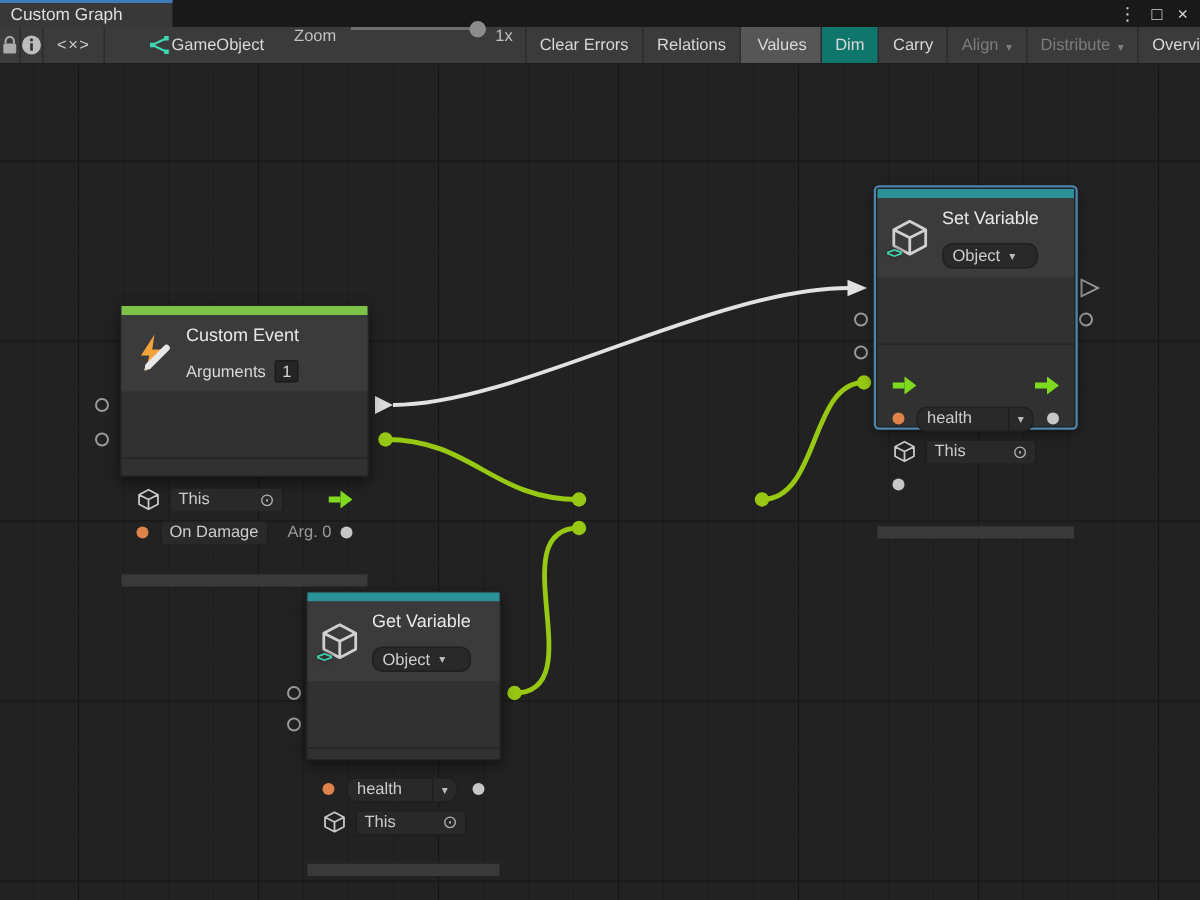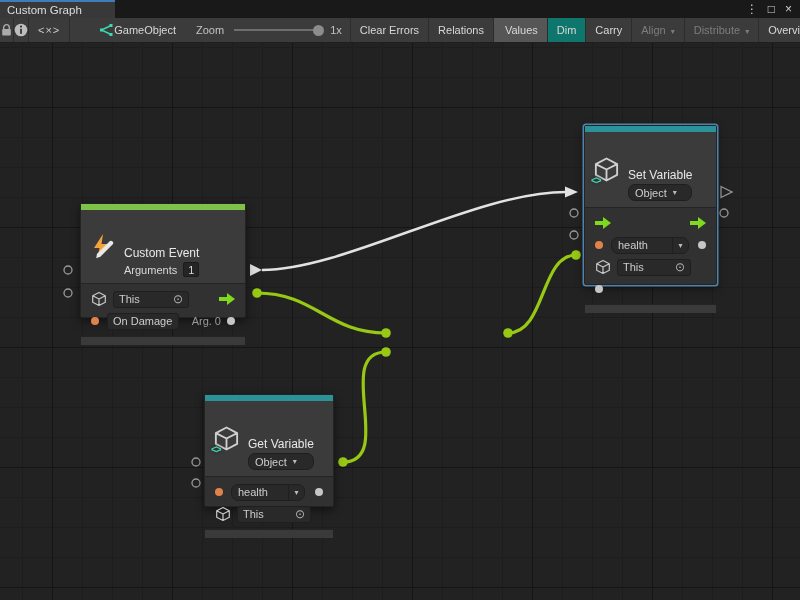--- a/index.html
+++ b/index.html
@@ -16,21 +16,21 @@
   
   .toolbar { position:absolute; top:18px; left:0; width:800px; height:25px; background:#3b3b3b;
              border-bottom:1px solid #1f1f1f; display:flex; align-items:stretch; color:#d8d8d8; font-size:11px; white-space:nowrap; }
   .tb-btn { display:flex; align-items:center; justify-content:center; border-right:1px solid #2c2c2c; padding:0 9px; }
   .tb-btn.active { background:#565656;padding-left:11px; }
   .tb-btn.semi   { background:#0f766e; }
   .tb-btn.disabled { color:#7d7d7d; }
   .tb-icon { width:26px; padding:0; }
   .tb-code { width:64px; color:#c9c9c9; letter-spacing:1px; }
   .go-chip { display:flex; align-items:center; margin-left:22px; padding:0 6px; }
-  .zoom-chip { display:flex; align-items:center; margin-left:14px; padding-right:8px; }
+  .zoom-chip { display:flex; margin-left:14px; padding-right:8px; }
   .zoom-chip .zlabel { color:#c2c2c2; margin-right:10px; }
   .zoom-track { width:88px; height:2px; background:#6e6e6e; position:relative; }
   .zoom-knob { position:absolute; right:-2px; top:-4.5px; width:11px; height:11px; border-radius:50%; background:#8c8c8c; }
   .zoom-chip .zval { color:#c2c2c2; margin-left:8px; }
   .btn-group { display:flex; align-items:stretch; border-left:1px solid #2c2c2c; }
   .dd-mini { margin-left:5px; font-size:8px; position:relative; top:1px; }
 
   
   .canvas { position:absolute; top:43px; left:0; width:800px; height:557px; background-color:#222222;
     background-image:
@@ -45,23 +45,23 @@
 
   
   .node { position:absolute; z-index:2; background:#313131; border:1px solid #232323; border-radius:2px;
           box-shadow:0 3px 9px rgba(0,0,0,.5); display:flex; flex-direction:column; }
   .node.selected { box-shadow:0 0 0 1.5px #4d84ad, 0 3px 9px rgba(0,0,0,.5); }
   .colorbar { height:6px; flex:none; }
   .colorbar.green { background:#7ec24a; }
   .colorbar.teal  { background:#2a9298; }
   .node-header { background:#3b3b3b; display:flex; align-items:center; padding:6px 8px; gap:8px; flex:none; }
   .node-title { font-size:12px; color:#e8e8e8; }
-  .hdr-col { display:flex; flex-direction:column; gap:2px;margin-top:30px; }
+  .hdr-col { display:flex; flex-direction:column; gap:10px; }
   .hdr-line { display:flex; align-items:center; gap:6px; font-size:11px; color:#d8d8d8; }
-  .node-body { border-top:1px solid #242424; padding:4px 0; flex:1; }
+  .node-body { border-top:1px solid #242424; padding:16px 0; flex:1;margin-top:44px; }
   .node-footer { height:9px; background:#3a3a3a; border-top:1px solid #242424; flex:none; }
   .row { height:22px; display:flex; align-items:center; padding:0 10px; gap:0; }
   .gap6{width:6px;flex:none;} .gap8{width:8px;flex:none;} .spacer{flex:1;}
   .dot { width:8px; height:8px; border-radius:50%; flex:none; }
   .dot.orange { background:#e0834a; } .dot.gray { background:#c6c6c6; }
   .plabel { font-size:11px; color:#cccccc; }
   .plabel.dim { color:#9a9a9a; }
   .field { background:#292929; border:1px solid #1f1f1f; border-radius:3px; height:17px;
            display:flex; align-items:center; padding:0 5px; font-size:11px; color:#cccccc; flex:none; }
   .field .picker { margin-left:auto; color:#b0b0b0; font-size:12px; line-height:1; }

